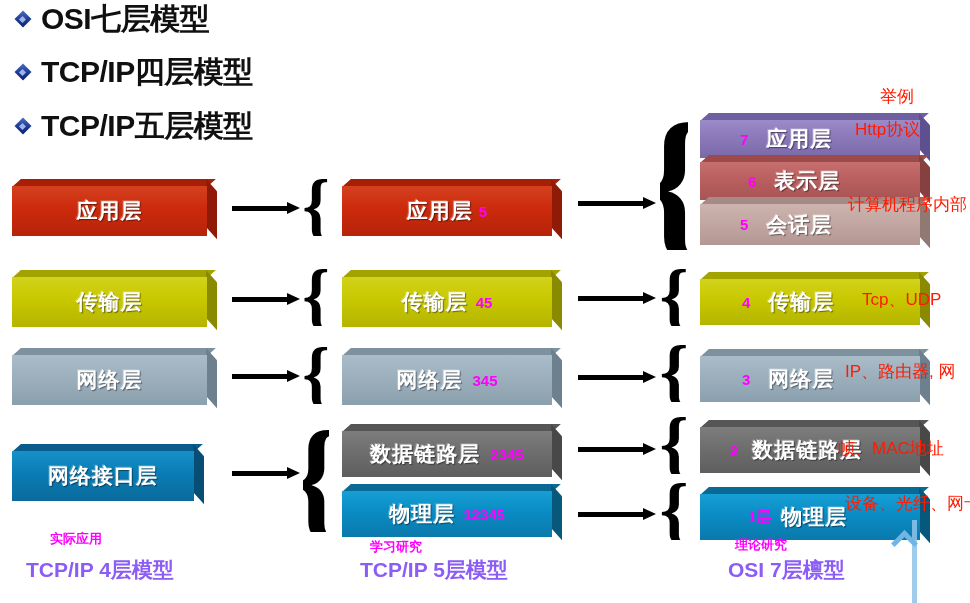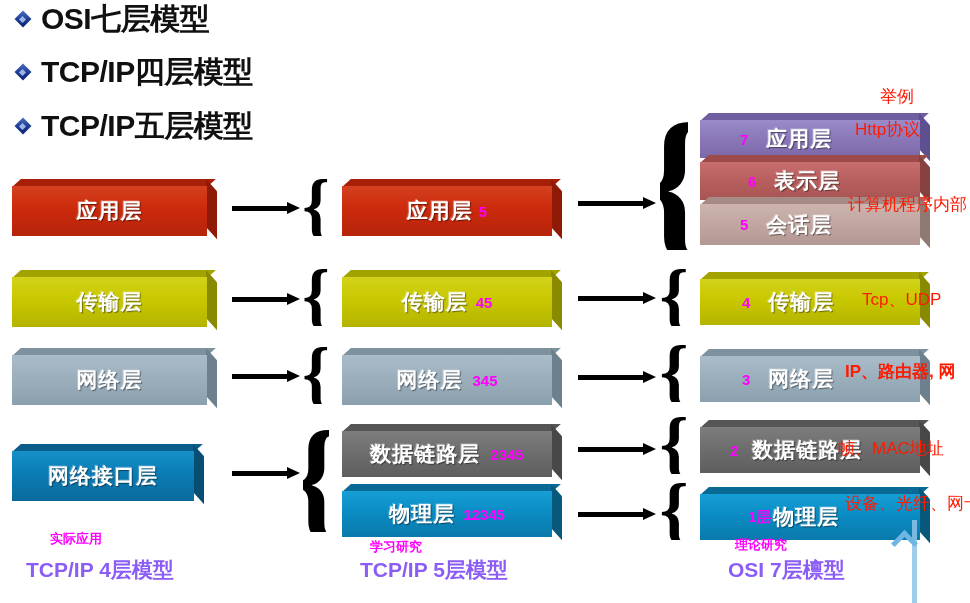--- a/index.html
+++ b/index.html
@@ -316,30 +316,30 @@
     <div class="side" style="background:#484848"></div>
     <div class="face" style="background:linear-gradient(180deg,#7d7d7d 0%,#6e6e6e 45%,#5e5e5e 100%);padding-left:30px;gap:14px;">
       <span class="num-mag">2</span>
       <span class="label">数据链路层</span>
     </div>
   </div>
 
   <div class="box" style="left:700px;top:487px;width:230px;height:53px;">
     <div class="topbev" style="background:#0a6a96"></div>
     <div class="side" style="background:#08587c"></div>
-    <div class="face" style="background:linear-gradient(180deg,#169fd6 0%,#0a8cc4 45%,#0a79ab 100%);padding-left:48px;gap:2px;">
+    <div class="face" style="background:linear-gradient(180deg,#169fd6 0%,#0a8cc4 45%,#0a79ab 100%);padding-left:48px;gap:10px;">
       <span class="num-mag">1层</span>
       <span class="label">物理层</span>
     </div>
   </div>
 
   <div class="anno-red" style="left:855px;top:118px;">Http协议</div>
   <div class="anno-red" style="left:848px;top:193px;">计算机程序内部</div>
   <div class="anno-red" style="left:862px;top:288px;">Tcp、UDP</div>
-  <div class="anno-red" style="left:845px;top:360px;font-weight:bold;">IP、路由器,  网</div>
+  <div class="anno-red" style="left:845px;top:360px;">IP、路由器,  网</div>
   <div class="anno-red" style="left:838px;top:437px;">帧、MAC地址</div>
   <div class="anno-red" style="left:845px;top:492px;">设备、光纤、网卡</div>
 
   <div class="anno-mag" style="left:50px;top:530px;">实际应用</div>
   <div class="caption" style="left:26px;top:556px;">TCP/IP 4层模型</div>
 
   <div class="anno-mag" style="left:370px;top:538px;">学习研究</div>
   <div class="caption" style="left:360px;top:556px;">TCP/IP 5层模型</div>
 
   <div class="anno-mag" style="left:735px;top:536px;">理论研究</div>

